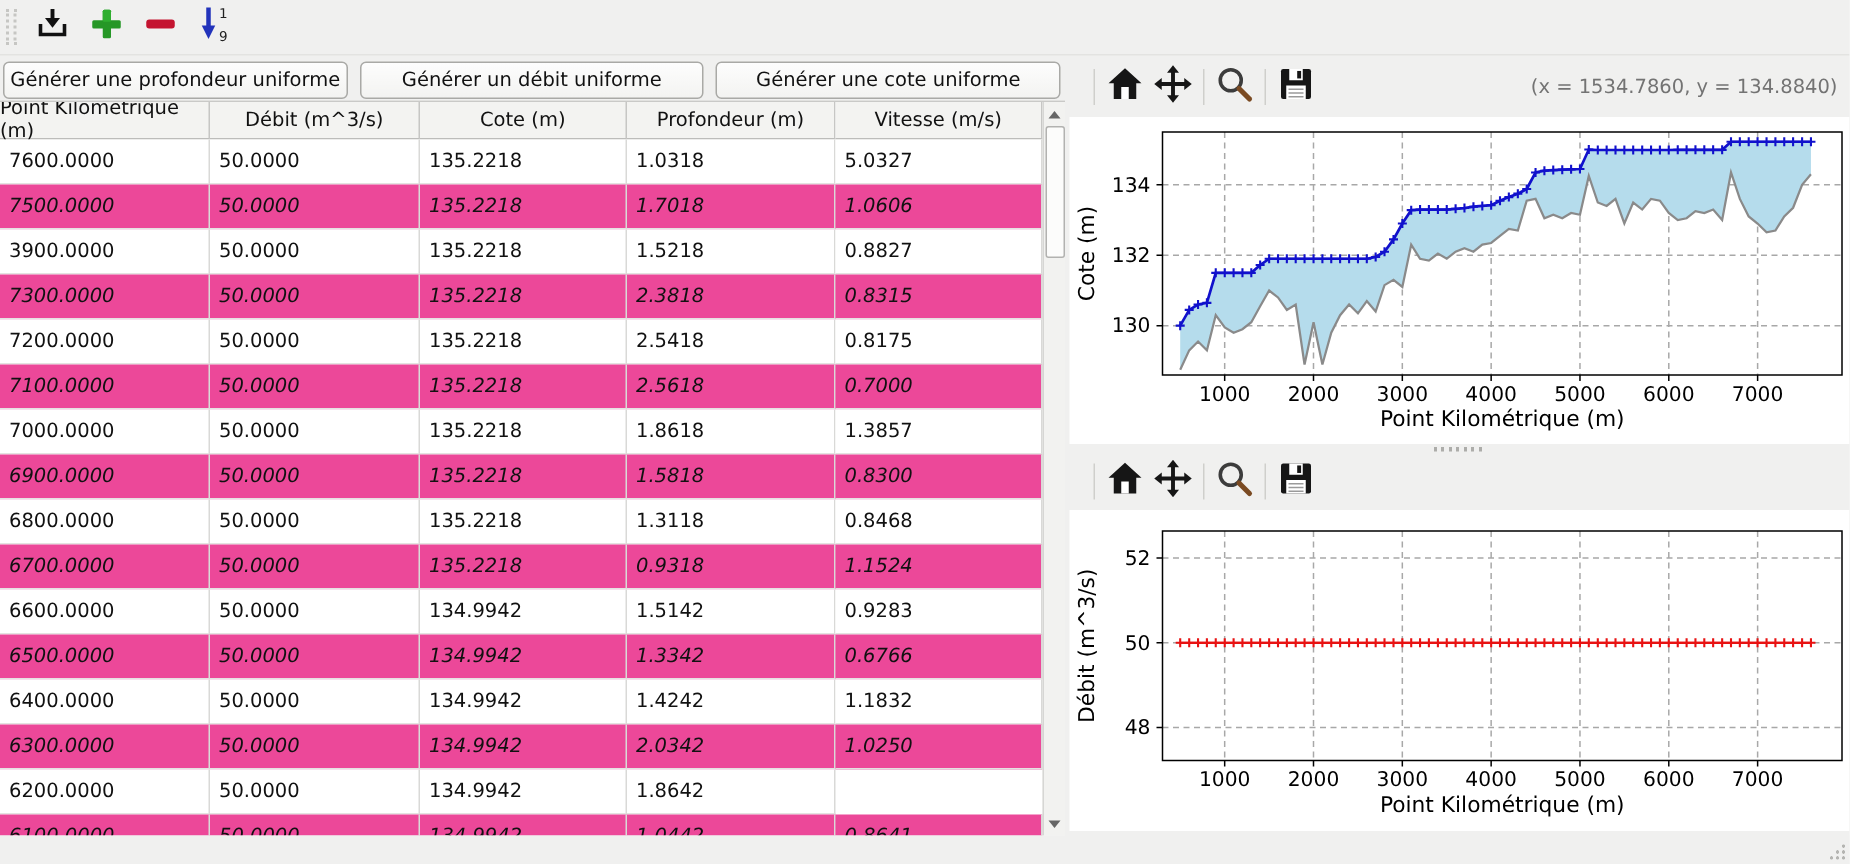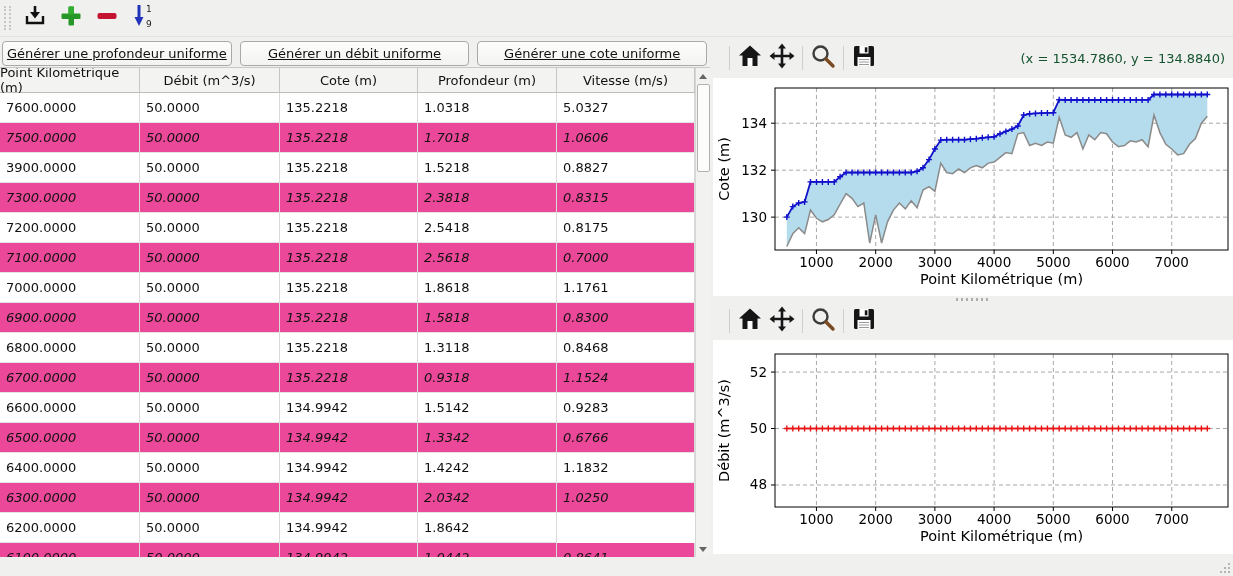--- a/index.html
+++ b/index.html
@@ -7,21 +7,21 @@
        font-family:"DejaVu Sans","Liberation Sans",sans-serif;color:#111;
        overflow:hidden;-webkit-font-smoothing:antialiased;}
   
   .main-toolbar{position:absolute;left:0;top:0;width:100%;height:37px;
        display:flex;align-items:center;padding-left:4px;box-sizing:border-box;
        border-bottom:1px solid #e3e3e1;background:#f0f0ef;}
   .grip{width:3px;height:24px;border-left:2px dotted #c6c6c3;border-right:2px dotted #c6c6c3;margin-right:8px;}
   .tb-btn{width:32px;height:30px;display:flex;align-items:center;justify-content:center;
        margin-right:4px;border-radius:3px;}
   
-  .gen-row{position:absolute;top:41px;left:2px;width:705px;display:flex;gap:8px;text-decoration:underline;}
+  .gen-row{position:absolute;top:41px;left:2px;width:705px;display:flex;gap:8px;}
   .gen-btn{flex:1;height:25px;display:flex;align-items:center;justify-content:center;
        font-size:13px;background:linear-gradient(#fdfdfd,#f3f3f1);
        border:1px solid #a9a9a6;border-radius:4px;box-sizing:border-box;}
   
   .table-wrap{position:absolute;top:67px;left:0;width:710px;height:490px;
        background:#fff;overflow:hidden;border-top:1px solid #c9c9c7;box-sizing:border-box;}
   .thead,.trow{display:grid;grid-template-columns:140px 140px 138px 139px 138px;}
   .th{height:25px;background:#f3f3f1;border-right:1px solid #c6c6c4;border-bottom:1px solid #bcbcba;
        display:flex;align-items:center;justify-content:center;font-size:13px;box-sizing:border-box;}
   .td{height:30px;display:flex;align-items:center;padding-left:6px;font-size:13px;
@@ -35,21 +35,21 @@
   .tri-up{width:0;height:0;border-left:4px solid transparent;border-right:4px solid transparent;border-bottom:5px solid #666;}
   .tri-down{width:0;height:0;border-left:4px solid transparent;border-right:4px solid transparent;border-top:5px solid #666;}
   .sb-thumb{position:absolute;top:16px;left:1px;width:11px;height:86px;background:#fcfcfb;
        border:1px solid #b2b2b0;border-radius:2px;}
   
   .right-panel{position:absolute;left:713px;top:38px;width:520px;height:516px;}
   .plot-toolbar{height:40px;display:flex;align-items:center;padding-left:12px;position:relative;background:#f0f0ef;}
   .plot-toolbar.second{height:38px;}
   .nav-btn{width:32px;height:30px;display:flex;align-items:center;justify-content:center;border-radius:3px;}
   .tb-sep{width:1px;height:24px;background:#cfcfcc;margin:0 4px;}
-  .coords{position:absolute;right:8px;top:0;height:100%;display:flex;align-items:center;font-size:13px;color:#14532d;}
+  .coords{position:absolute;right:8px;top:0;height:100%;display:flex;align-items:center;font-size:13px;color:#737373;}
   .figure{background:#ffffff;position:relative;}
   .figure.one{height:218px;} .figure.two{height:214px;}
   .hsplit{height:6px;display:flex;align-items:center;justify-content:center;background:#f0f0ef;}
   .hsplit-dots{width:34px;height:3px;background:repeating-linear-gradient(to right,#adadaa 0 2px,transparent 2px 5px);}
   svg text{font-family:"DejaVu Sans","Liberation Sans",sans-serif;}
   .tick-label{font-size:13.5px;fill:#000;}
   .ax-label{font-size:14.5px;fill:#000;}
   
   .status-bar{position:absolute;left:0;top:557px;width:100%;height:19px;background:#f0f0ef;}
   .resize-grip{position:absolute;right:3px;bottom:3px;width:10px;height:10px;
@@ -164,21 +164,21 @@
           <div class="td">50.0000</div>
           <div class="td">135.2218</div>
           <div class="td">2.5618</div>
           <div class="td">0.7000</div>
         </div>
         <div class="trow">
           <div class="td">7000.0000</div>
           <div class="td">50.0000</div>
           <div class="td">135.2218</div>
           <div class="td">1.8618</div>
-          <div class="td">1.1761</div>
+          <div class="td">1.3857</div>
         </div>
         <div class="trow alt">
           <div class="td">6900.0000</div>
           <div class="td">50.0000</div>
           <div class="td">135.2218</div>
           <div class="td">1.5818</div>
           <div class="td">0.8300</div>
         </div>
         <div class="trow">
           <div class="td">6800.0000</div>

